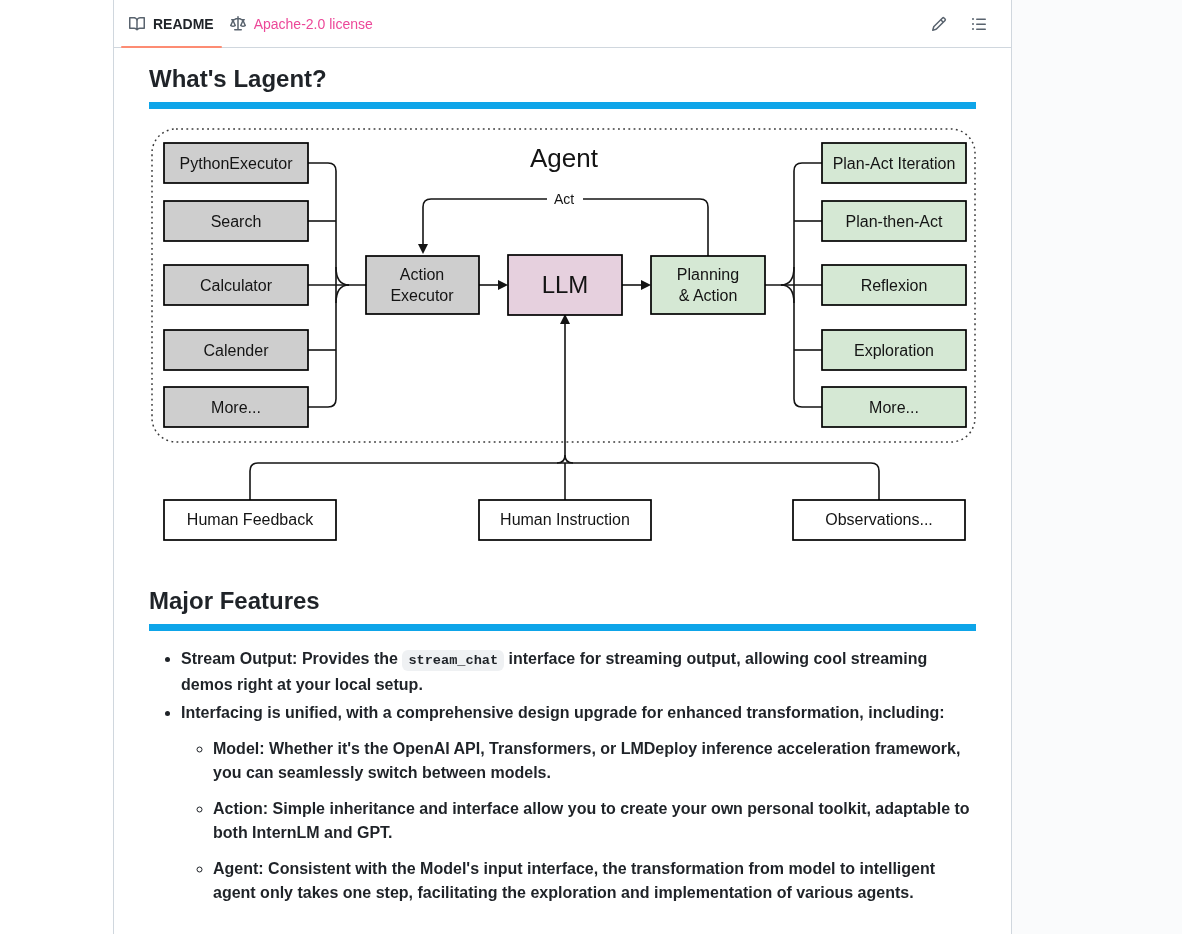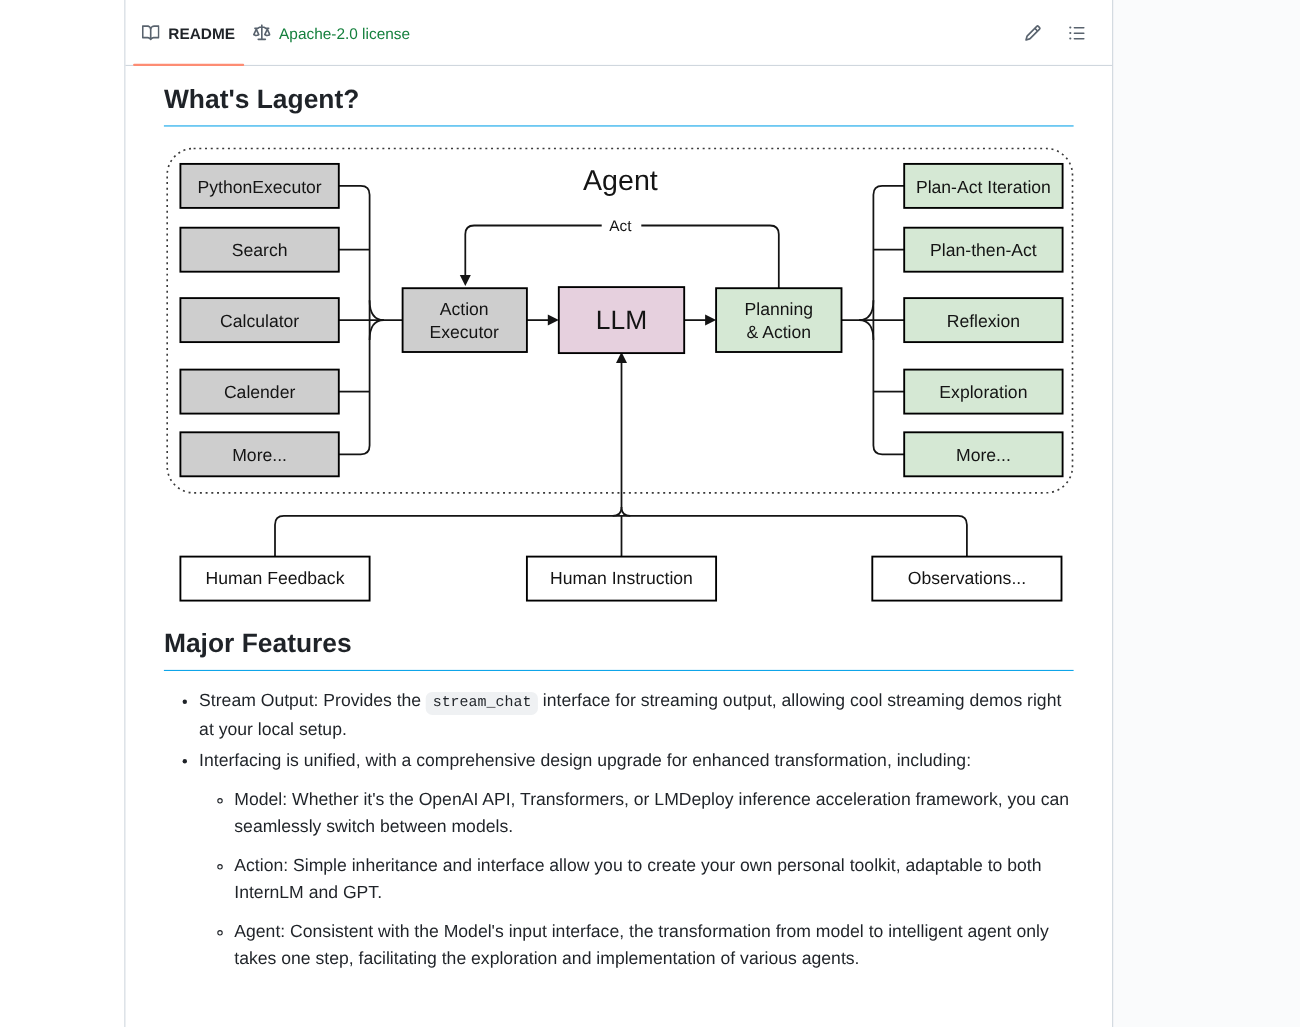--- a/index.html
+++ b/index.html
@@ -12,53 +12,53 @@
   }
   .bg-right { position:absolute; left:1012px; top:0; right:0; bottom:0; background:#fafbfc; }
 
   .readme-card {
     position:absolute; left:113px; top:0; width:899px; height:934px;
     background:#ffffff; border-left:1px solid #d0d7de; border-right:1px solid #d0d7de;
   }
 
   
   .tabbar {
-    height:60px; display:flex; align-items:stretch;
+    height:48px; display:flex; align-items:stretch;
     border-bottom:1px solid #d0d7de; padding-left:7px; padding-right:16px;
   }
   .tab {
     display:flex; align-items:center; gap:8px; padding:0 8px;
-    font-size:14px; line-height:30px; color:#15803d; position:relative; cursor:pointer;
+    font-size:14px; line-height:30px; color:#ec4899; position:relative; cursor:pointer;
   }
   .tab .octicon { fill:#59636e; }
   .tab--active { color:#1f2328; font-weight:600; }
   .tab--active::after {
     content:""; position:absolute; left:0; right:0; bottom:-1px; height:2px;
     border-radius:6px; background:#fd8c73;
   }
   .tabbar-actions { margin-left:auto; display:flex; align-items:center; gap:8px; }
   .icon-btn {
     width:32px; height:32px; display:flex; align-items:center; justify-content:center;
     border-radius:6px; cursor:pointer;
   }
   .icon-btn .octicon { fill:#59636e; }
 
   
   .markdown-body { padding:16px 35px 32px 35px; font-size:16px; line-height:24px; }
   .markdown-body h2 {
     font-size:24px; font-weight:600; line-height:1.25;
-    margin:0 0 16px 0; padding-bottom:8px; border-bottom:1px solid #0ea5e9;
-  }
-  .markdown-body h2.mt { margin-top:20px; }
+    margin:0 0 16px 0; padding-bottom:8px; border-bottom:7px solid #0ea5e9;
+  }
+  .markdown-body h2.mt { margin-top:41px; }
   .markdown-body p { margin:0 0 16px 0; }
   .diagram-wrap { margin:0 0 16px 0; }
 
   .markdown-body ul { margin:0; padding-left:32px; list-style:disc; }
   .markdown-body ul ul { list-style:circle; margin-top:6px; }
-  .markdown-body li { margin-top:4px; }
+  .markdown-body li { margin-top:4px;font-weight:bold; }
   .markdown-body ul ul li { margin-top:12px; }
 
   code.inline {
     font-family:"Liberation Mono","DejaVu Sans Mono",monospace;
     font-size:13.6px; background:#eff1f3; border-radius:6px; padding:3px 6px;
     white-space:nowrap;
   }
 
   
   svg.diagram { display:block; }

